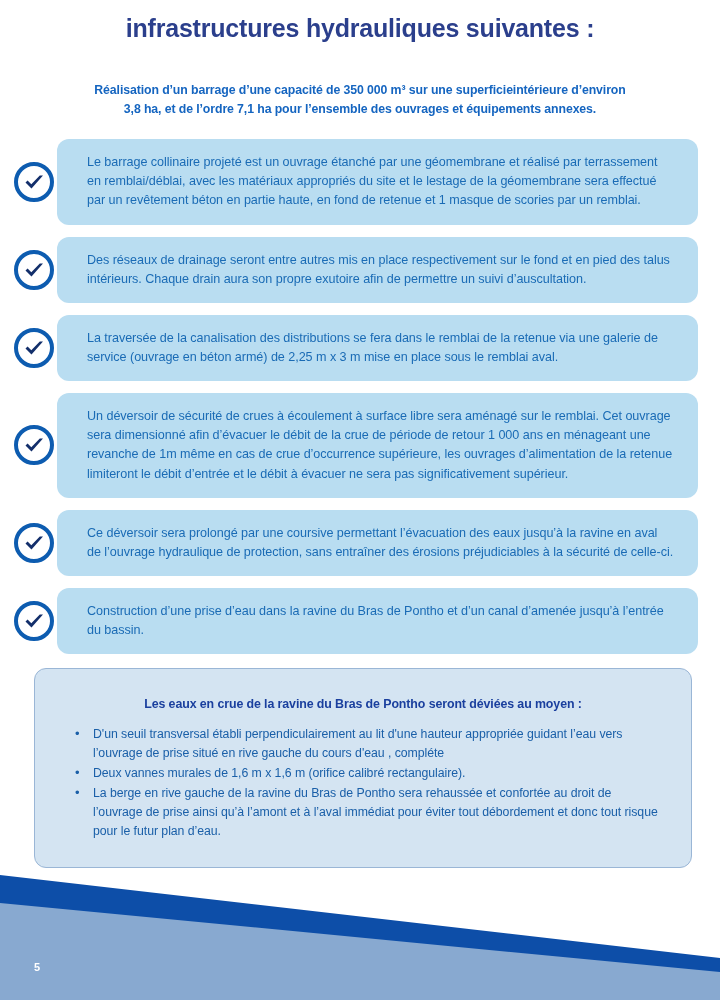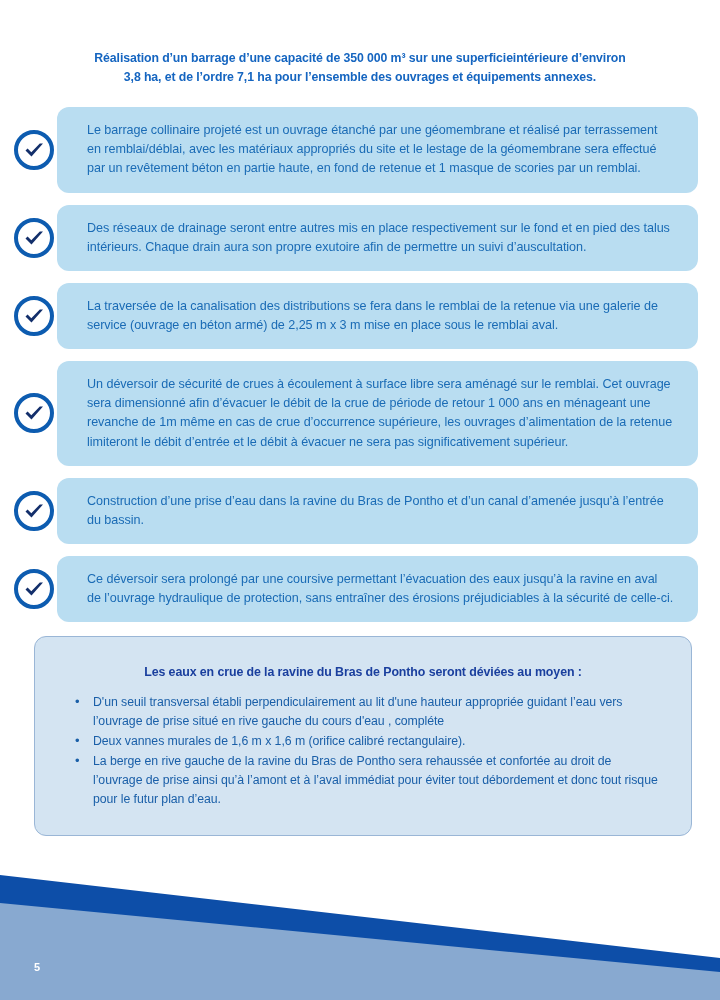--- a/index.html
+++ b/index.html
@@ -158,20 +158,21 @@
     color: #ffffff;
     z-index: 5;
   }
 </style>
 </head>
 <body>
 
 <div class="page">
 
   <div class="title-block">
+    <div class="title-line">infrastructures hydrauliques suivantes :</div>
   </div>
 
   <div class="subtitle-block">
     <div class="subtitle-line">Réalisation d’un barrage d’une capacité de 350 000 m³ sur une superficieintérieure d’environ</div>
     <div class="subtitle-line">3,8 ha, et de l’ordre 7,1 ha pour l’ensemble des ouvrages et équipements annexes.</div>
   </div>
 
   <div class="check-list">
 
     <div class="check-item">
@@ -223,33 +224,33 @@
     </div>
 
     <div class="check-item">
       <span class="check-badge">
         <svg width="40" height="40" viewBox="0 0 40 40">
           <circle cx="20" cy="20" r="18" fill="#ffffff" stroke="#0d5cb0" stroke-width="4"></circle>
           <path d="M11.5 20.5 L17.5 26.5 L29 13.5 L25.8 13.5 L17.3 22.2 L13.6 18.6 Z" fill="#132f6b"></path>
         </svg>
       </span>
       <div class="check-card">
+        <span class="check-card-text">Ce déversoir sera prolongé par une coursive permettant l’évacuation des eaux jusqu’à la ravine en aval de l’ouvrage hydraulique de protection, sans entraîner des érosions préjudiciables à la sécurité de celle-ci.</span>
+      </div>
+    </div>
+
+    <div class="check-item">
+      <span class="check-badge">
+        <svg width="40" height="40" viewBox="0 0 40 40">
+          <circle cx="20" cy="20" r="18" fill="#ffffff" stroke="#0d5cb0" stroke-width="4"></circle>
+          <path d="M11.5 20.5 L17.5 26.5 L29 13.5 L25.8 13.5 L17.3 22.2 L13.6 18.6 Z" fill="#132f6b"></path>
+        </svg>
+      </span>
+      <div class="check-card">
         <span class="check-card-text">Construction d’une prise d’eau dans la ravine du Bras de Pontho et d’un canal d’amenée jusqu’à l’entrée du bassin.</span>
-      </div>
-    </div>
-
-    <div class="check-item">
-      <span class="check-badge">
-        <svg width="40" height="40" viewBox="0 0 40 40">
-          <circle cx="20" cy="20" r="18" fill="#ffffff" stroke="#0d5cb0" stroke-width="4"></circle>
-          <path d="M11.5 20.5 L17.5 26.5 L29 13.5 L25.8 13.5 L17.3 22.2 L13.6 18.6 Z" fill="#132f6b"></path>
-        </svg>
-      </span>
-      <div class="check-card">
-        <span class="check-card-text">Ce déversoir sera prolongé par une coursive permettant l’évacuation des eaux jusqu’à la ravine en aval de l’ouvrage hydraulique de protection, sans entraîner des érosions préjudiciables à la sécurité de celle-ci.</span>
       </div>
     </div>
 
   </div>
 
   <div class="info-box">
     <div class="info-box-title">Les eaux en crue de la ravine du Bras de Pontho seront déviées au moyen :</div>
     <ul class="info-list">
       <li>D'un seuil transversal établi perpendiculairement au lit d'une hauteur appropriée guidant l’eau vers l’ouvrage de prise situé en rive gauche du cours d'eau , compléte</li>
       <li>Deux vannes murales de 1,6 m x 1,6 m (orifice calibré rectangulaire).</li>

